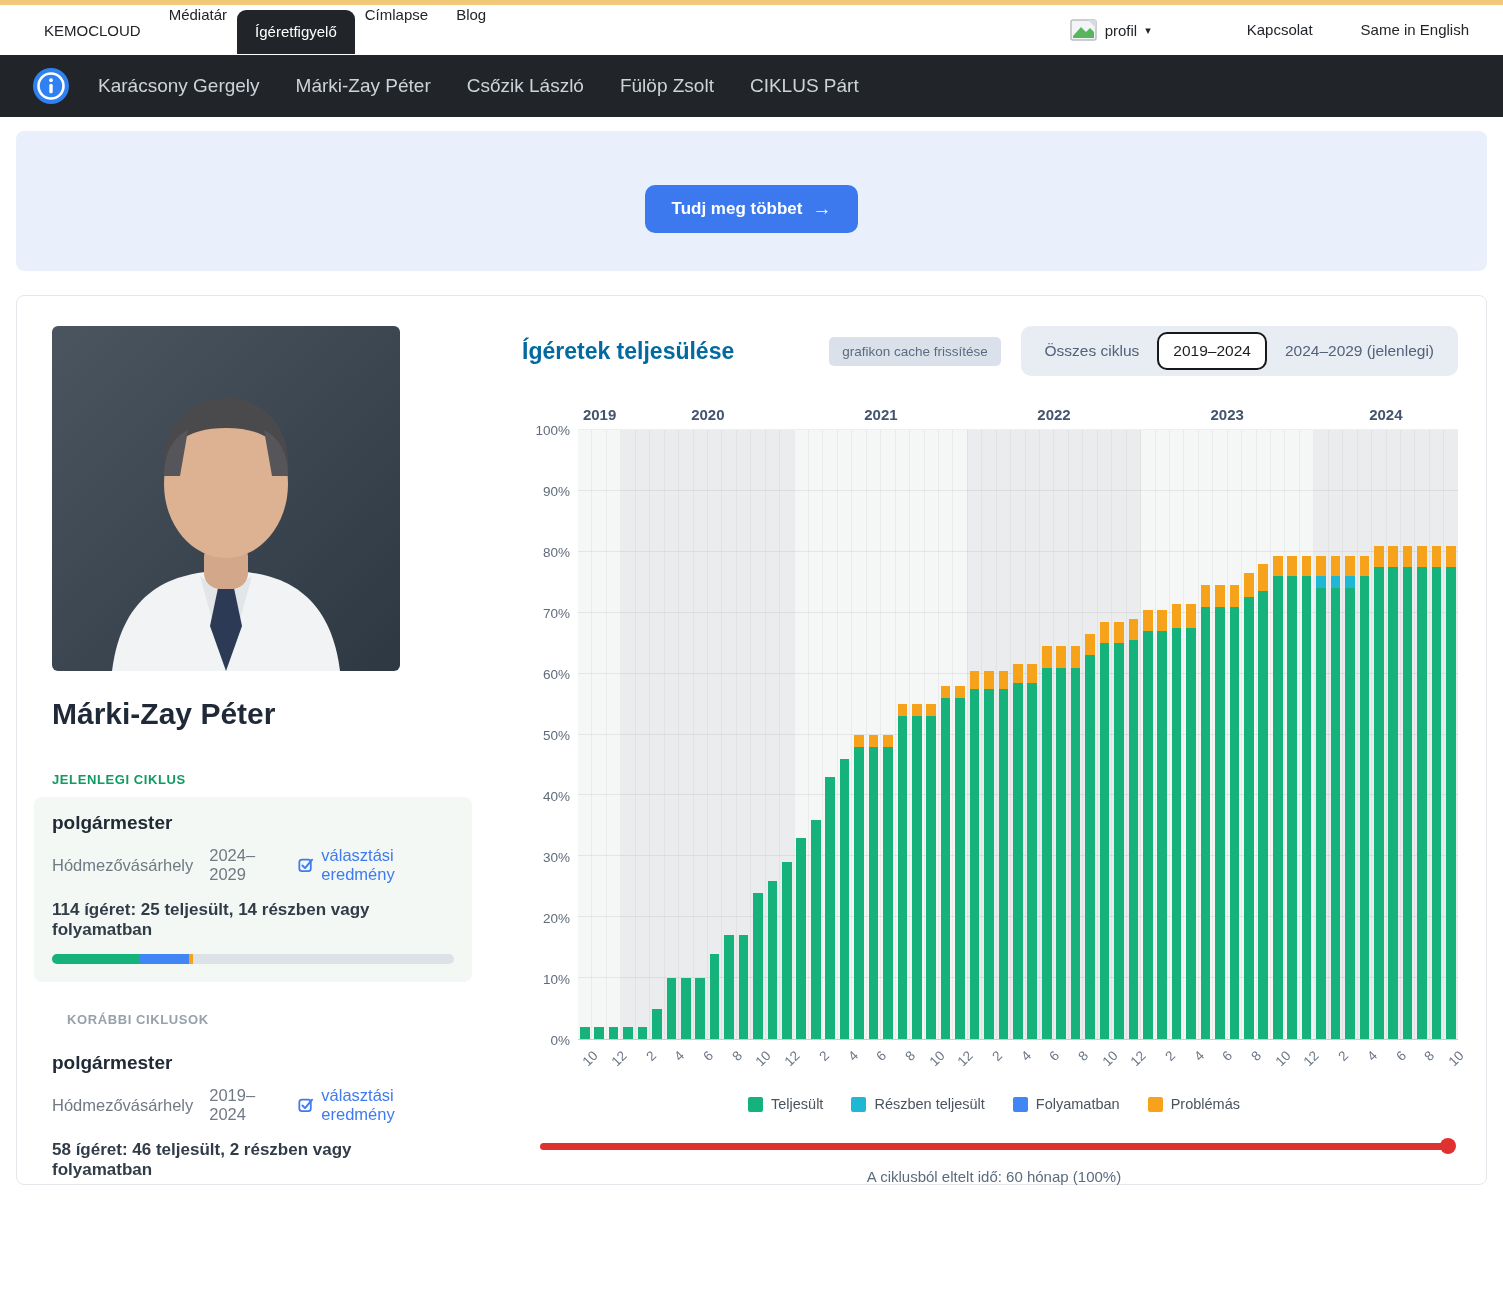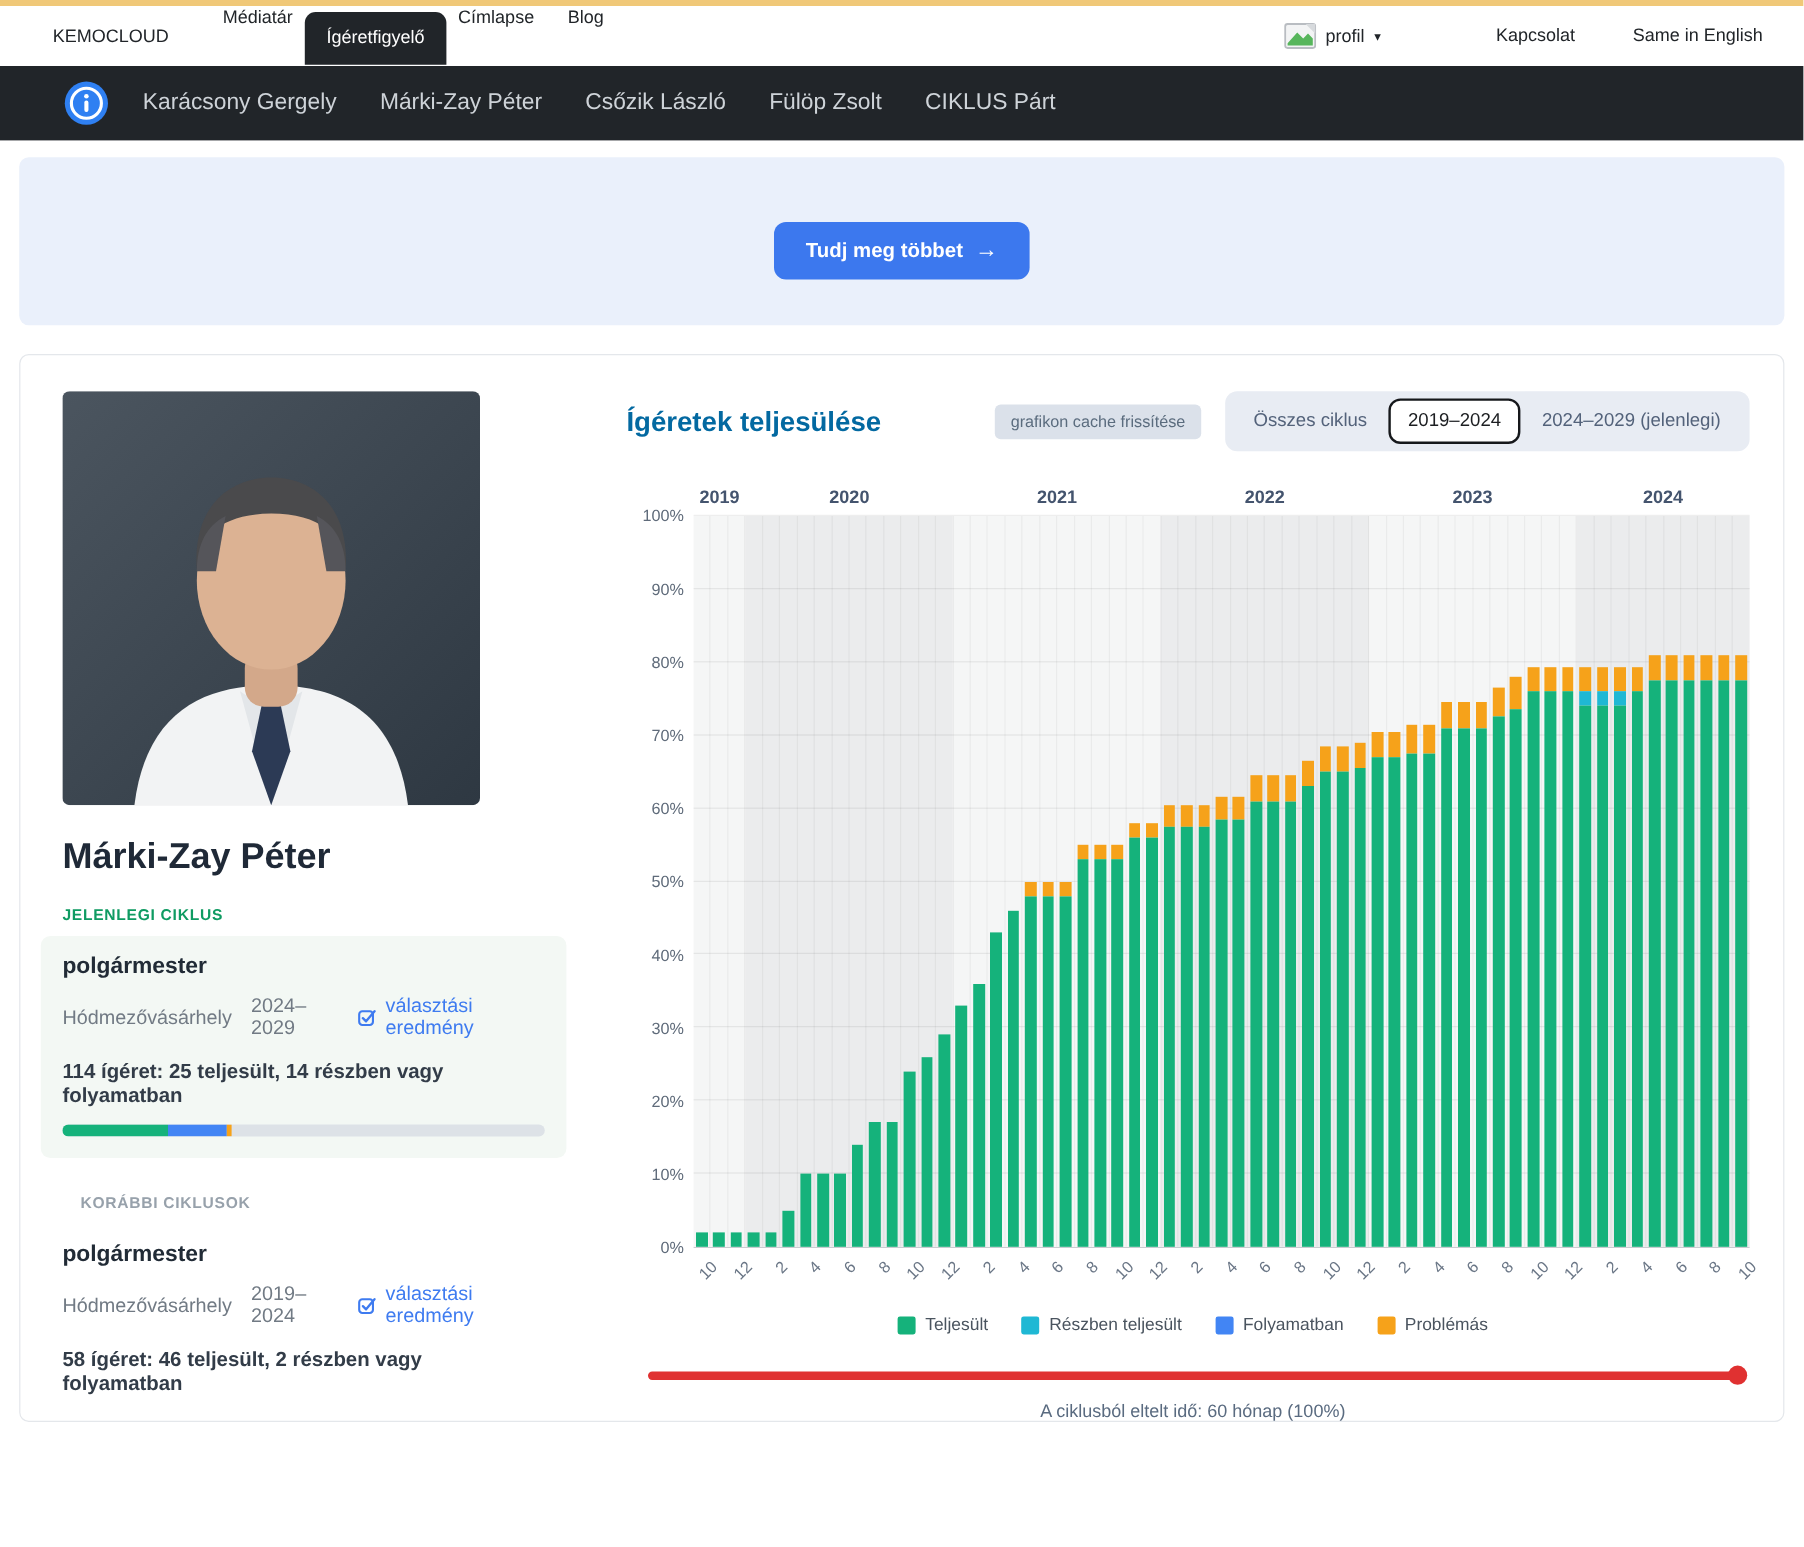--- a/index.html
+++ b/index.html
@@ -18,21 +18,21 @@
     background:#212529; color:#fff; align-self:flex-end; padding:13px 18px 14px;
     border-radius:9px 9px 0 0; margin-top:4px; margin-right:10px; margin-left:-18px;
   }
   .topbar .spacer { flex:1; }
   .topbar .profile { display:flex; align-items:center; gap:8px; margin-right:48px; cursor:pointer; }
   .topbar .profile .plabel { font-size:15px; color:#212529; }
   .topbar .caret { font-size:11px; color:#212529; }
   .topbar .rlink { font-size:15px; color:#212529; margin-left:48px; cursor:pointer; }
 
   
-  .subnav { height:62px; background:#212529; display:flex; align-items:center; padding:0 53px; }
+  .subnav { height:62px; background:#212529; display:flex; align-items:center; padding:0 32px; }
   .subnav .info-wrap { margin-right:28px; display:flex; align-items:center; cursor:pointer; }
   .subnav .slink { font-size:19px; color:#ced3d8; margin-right:36px; cursor:pointer; }
 
   
   .hero {
     margin:14px 16px 0; background:#eaf0fb; border-radius:8px;
     padding:30px 60px 38px; text-align:center; color:#3f4e66;
   }
   .hero h1 { font-size:20px; font-weight:700; color:#313c4e; margin-bottom:24px; }
   .hero p  { font-size:17.5px; line-height:1.95; max-width:1390px; margin:0 auto; }
@@ -43,21 +43,21 @@
   }
 
   
   .main-card {
     margin:24px 16px 0; background:#fff; border:1px solid #e4e7eb; border-radius:8px;
     padding:30px 28px 26px 35px; display:flex; gap:50px; height:890px;
   }
   .left-col { width:420px; flex:0 0 420px; }
   .photo { width:348px; height:345px; border-radius:6px; overflow:hidden; display:block; }
   .person-name { font-size:30px; font-weight:700; color:#1f2937; margin-top:26px; }
-  .section-label { font-size:13px; font-weight:700; letter-spacing:.6px; margin-top:24px; }
+  .section-label { font-size:13px; font-weight:700; letter-spacing:.6px; margin-top:41px; }
   .section-label.current { color:#0f9b62; }
   .section-label.previous { color:#97a1ab; margin-top:30px;padding-left:15px; }
   .cycle-card { border-radius:8px; padding:15px 18px 18px; margin-top:10px; margin-left:-18px; }
   .cycle-card.tinted { background:#f3f8f4; }
   .cycle-pos { font-size:19px; font-weight:700; color:#212b36; }
   .cycle-meta { display:flex; align-items:center; gap:16px; margin-top:12px; font-size:16.5px; color:#717a84; }
   .cycle-link { display:inline-flex; align-items:center; gap:7px; color:#3e7bf0; cursor:pointer; }
   .cycle-summary { font-size:17px; font-weight:700; color:#323c48; margin-top:16px; }
   .pbar { height:10px; border-radius:5px; background:#dde2e7; margin-top:14px; overflow:hidden; display:flex; }
   .pbar .seg { height:100%; }
@@ -110,21 +110,21 @@
   .time-slider .handle { position:absolute; right:-2px; width:16px; height:16px; border-radius:50%; }
   .slider-caption { text-align:center; font-size:15px; color:#5a6b80; margin-top:14px; }
 </style>
 </head>
 <body>
 
 <div class="accent-line" style="background: rgb(240, 200, 120);"></div>
 
 <div class="topbar">
   <span class="brand">KEMOCLOUD</span>
-  <span id="topbar-links" style="display:flex;align-items:stretch;margin-left:17px;">
+  <span id="topbar-links" style="display:flex;align-items:stretch;">
       <span class="tlink">Médiatár</span>
       <span class="tlink active">Ígéretfigyelő</span>
       <span class="tlink">Címlapse</span>
       <span class="tlink">Blog</span>
     </span>
   <span class="spacer"></span>
   <span class="profile">
     <svg width="27" height="22" viewBox="0 0 27 22">
       <rect x="1" y="1" width="25" height="20" rx="2" fill="#f3f4f5" stroke="#b9bdc2" stroke-width="1.5"></rect>
       <path d="M3 17 L11 8 L16 13 L20 9 L24 13 L24 19 L3 19 Z" fill="#57b65c"></path>

